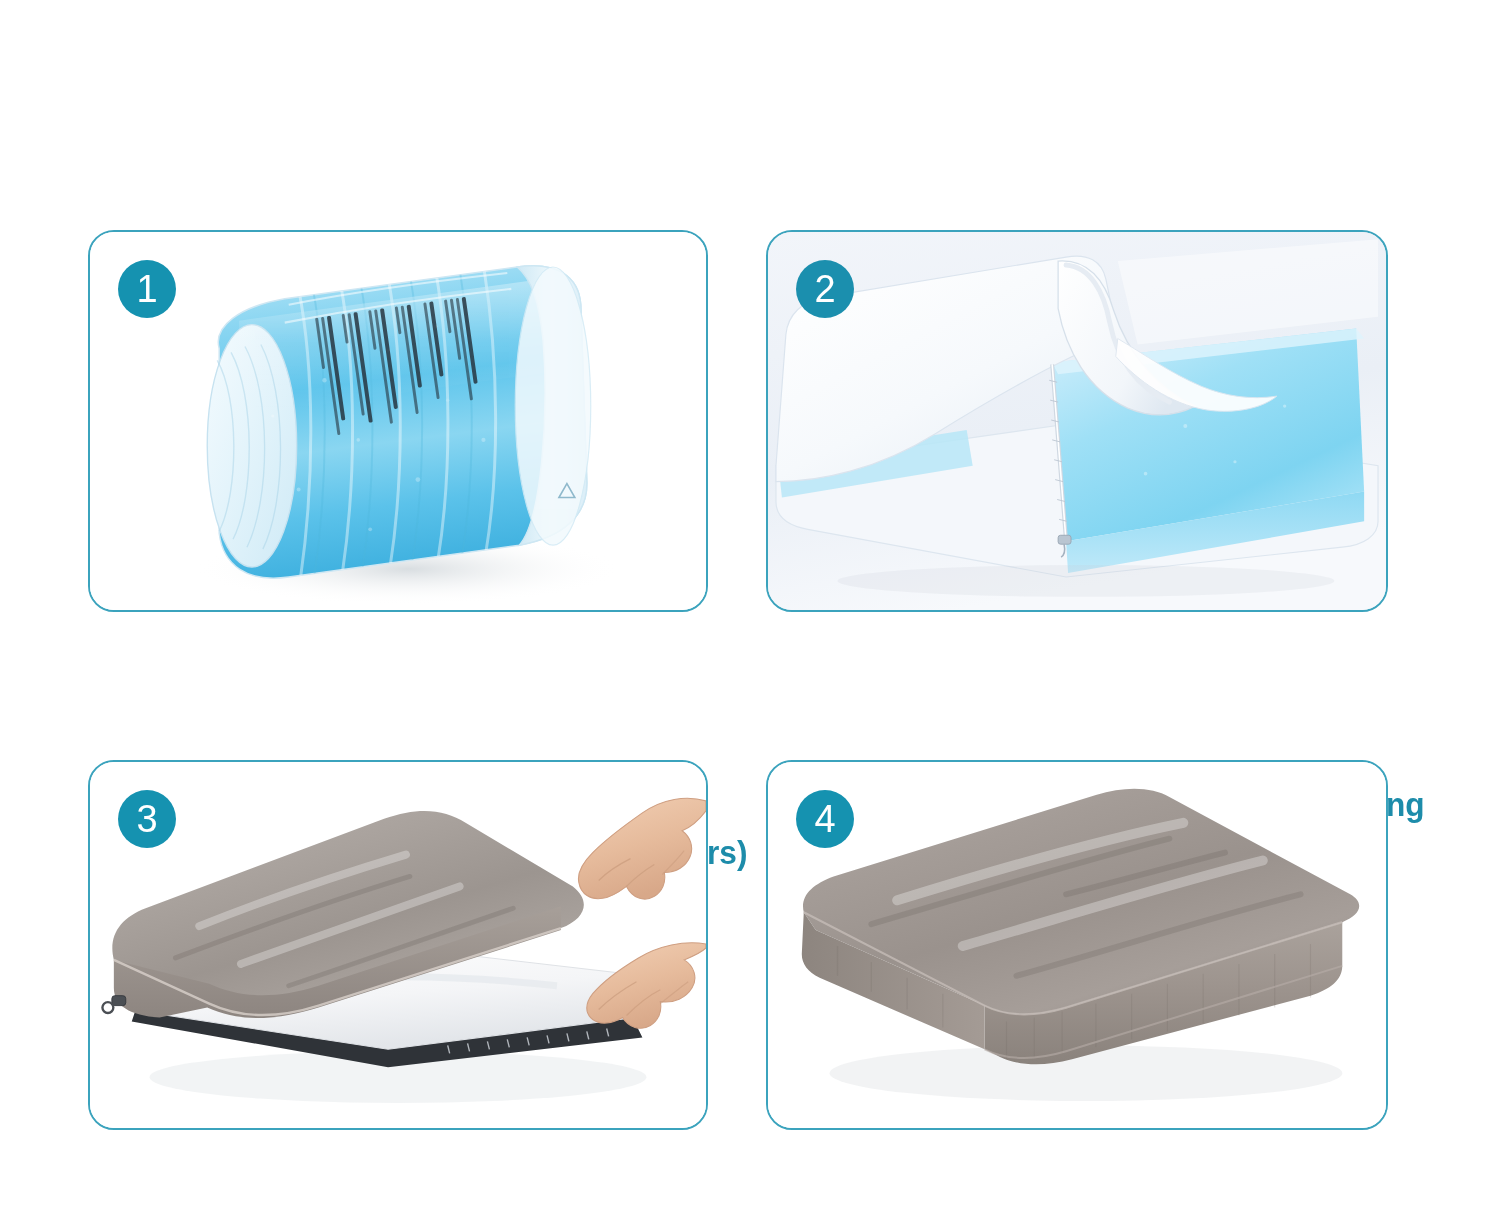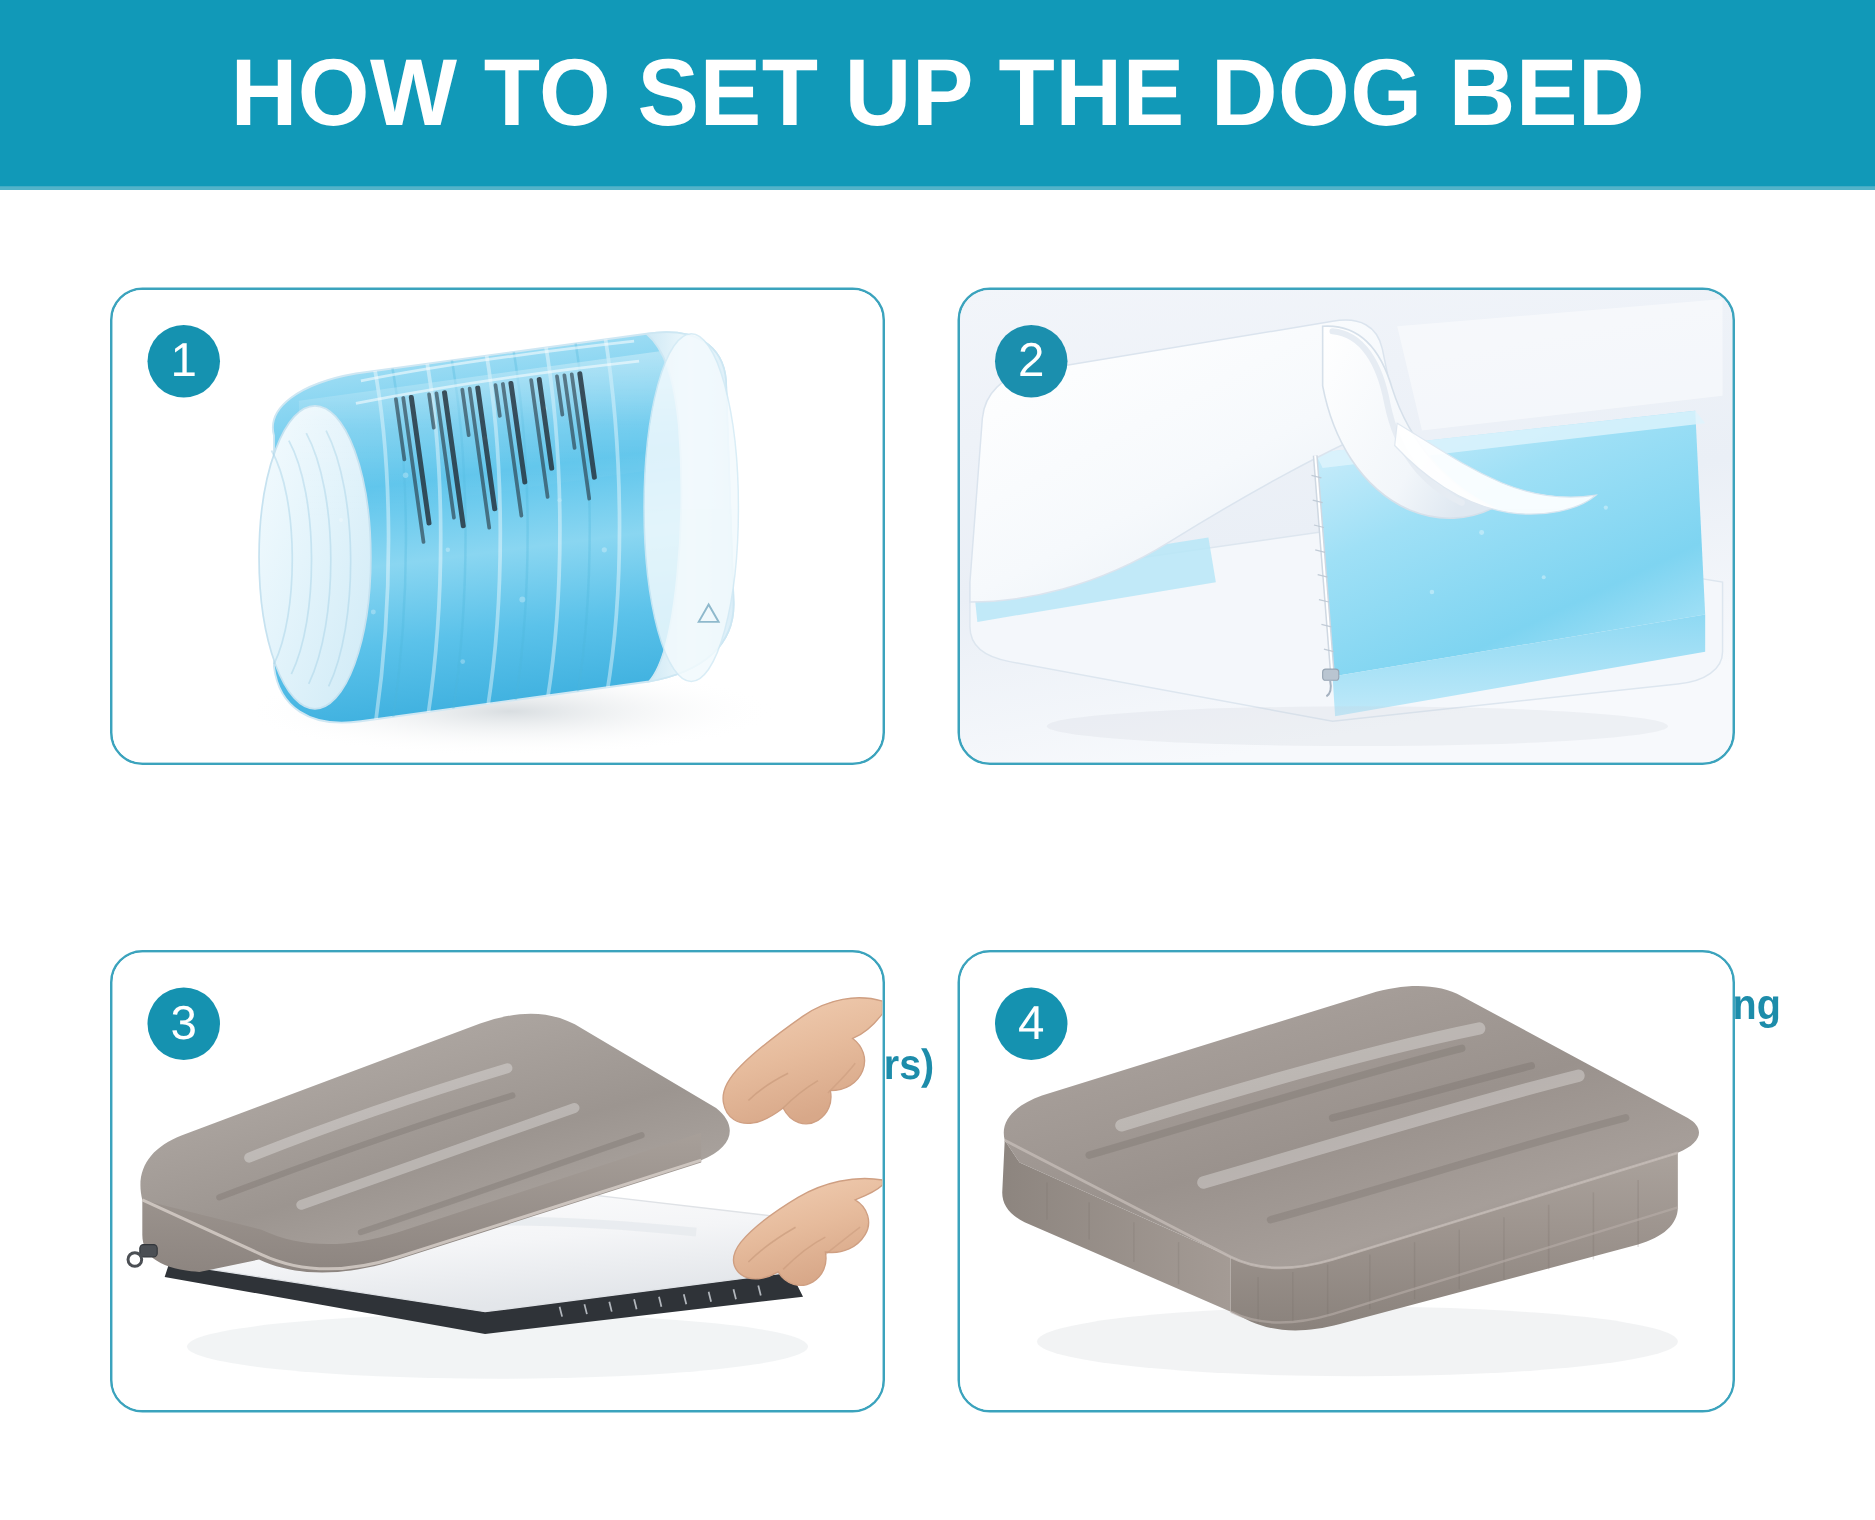--- a/index.html
+++ b/index.html
@@ -87,23 +87,20 @@
   }
   .cap-1 { left: 92px;  top: 628px; }
   .cap-2 { left: 770px; top: 628px; }
   .caption .line { display: block; }
 </style>
 </head>
 <body>
 
 <div id="page">
 
-  <div class="banner">
-    <div class="banner-title">HOW TO SET UP THE DOG BED</div>
-  </div>
 
   <div class="grid">
 
     <div class="cell cell-1">
       <div class="card">
         <div class="photo">
           <svg viewBox="0 0 620 382" preserveAspectRatio="xMidYMid slice">
             <defs>
               <linearGradient id="rollBody" x1="0" y1="0" x2="0.15" y2="1">
                 <stop offset="0%" stop-color="#b9e6f7"></stop>

